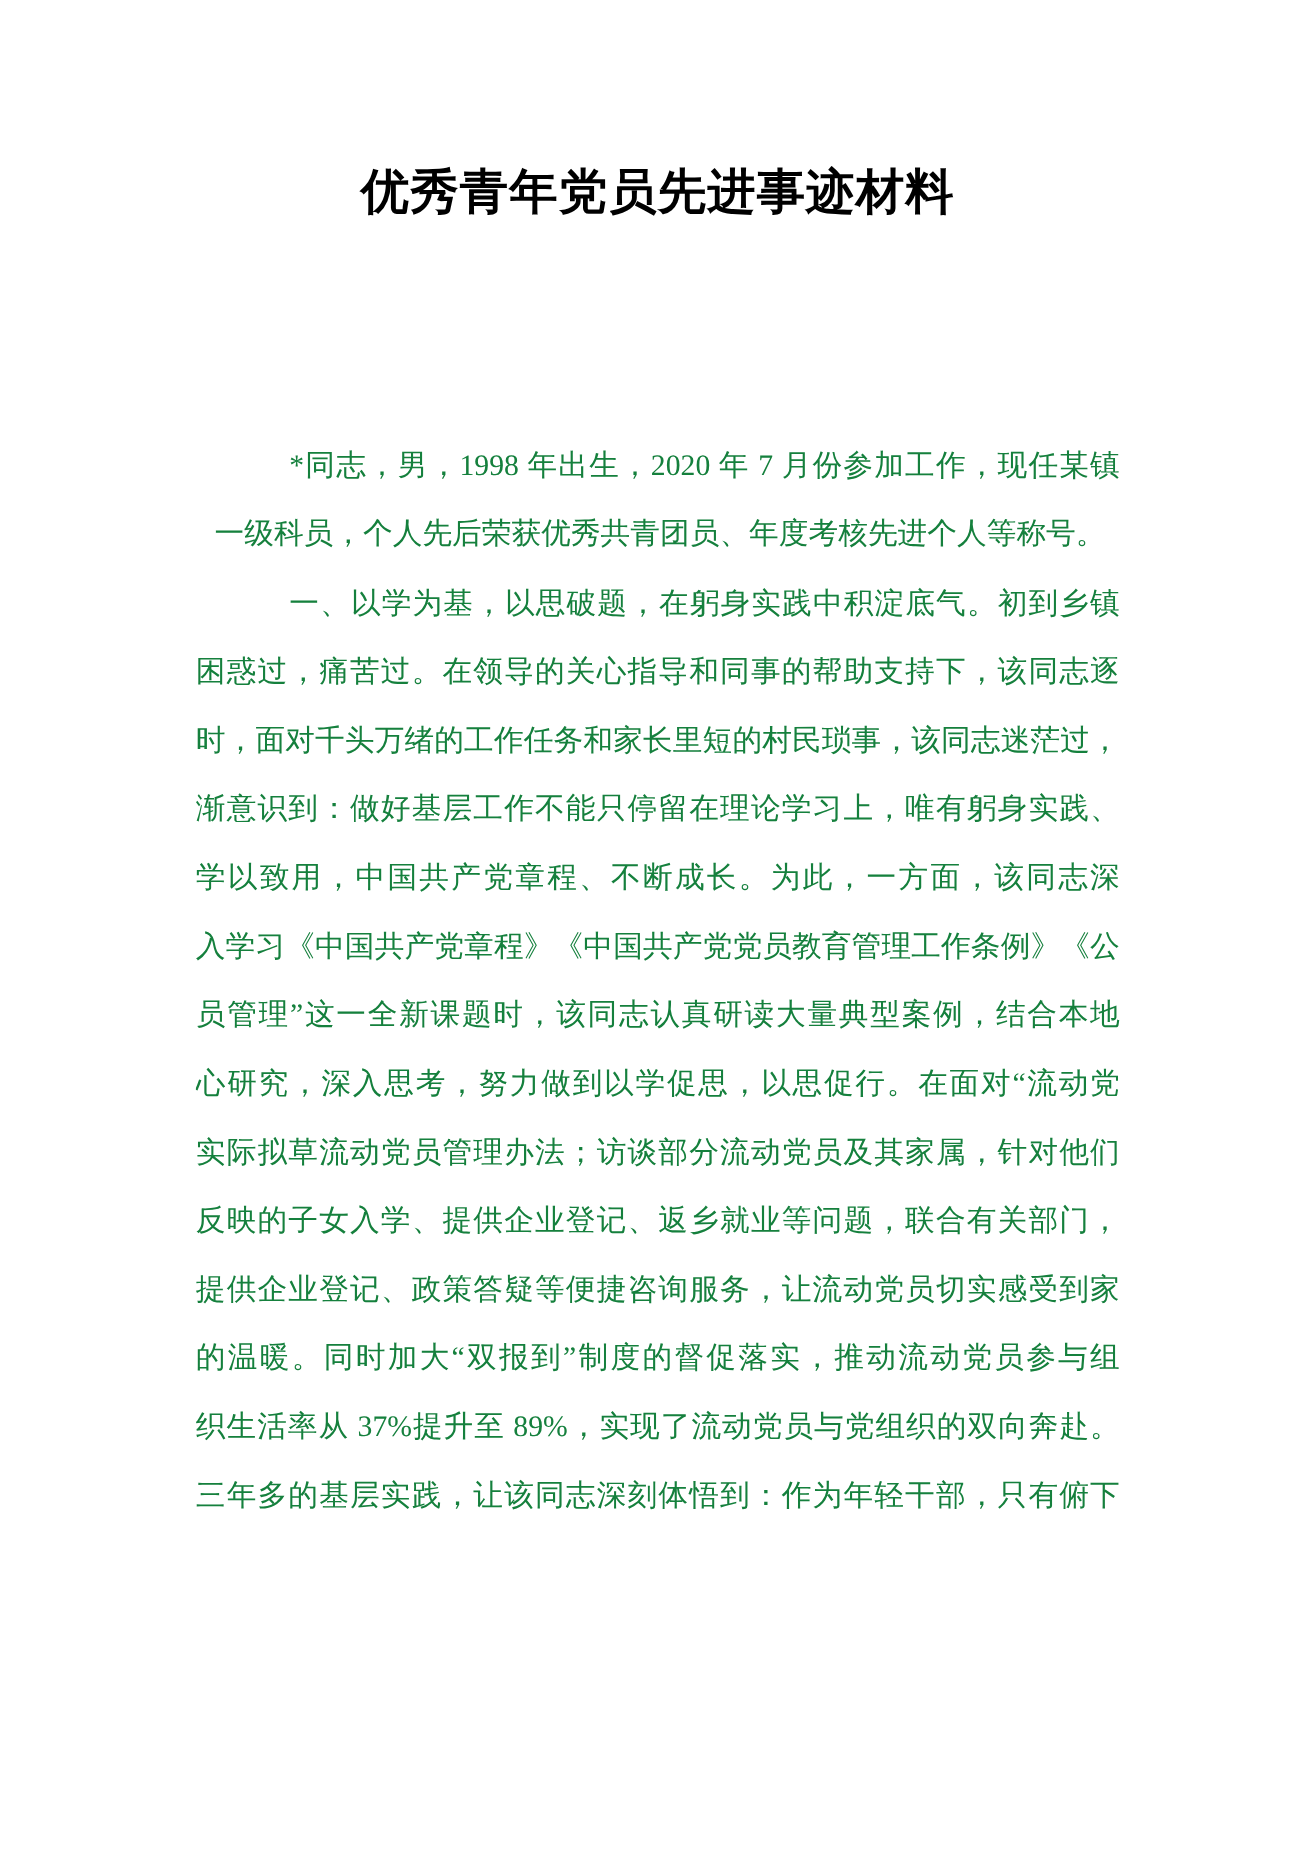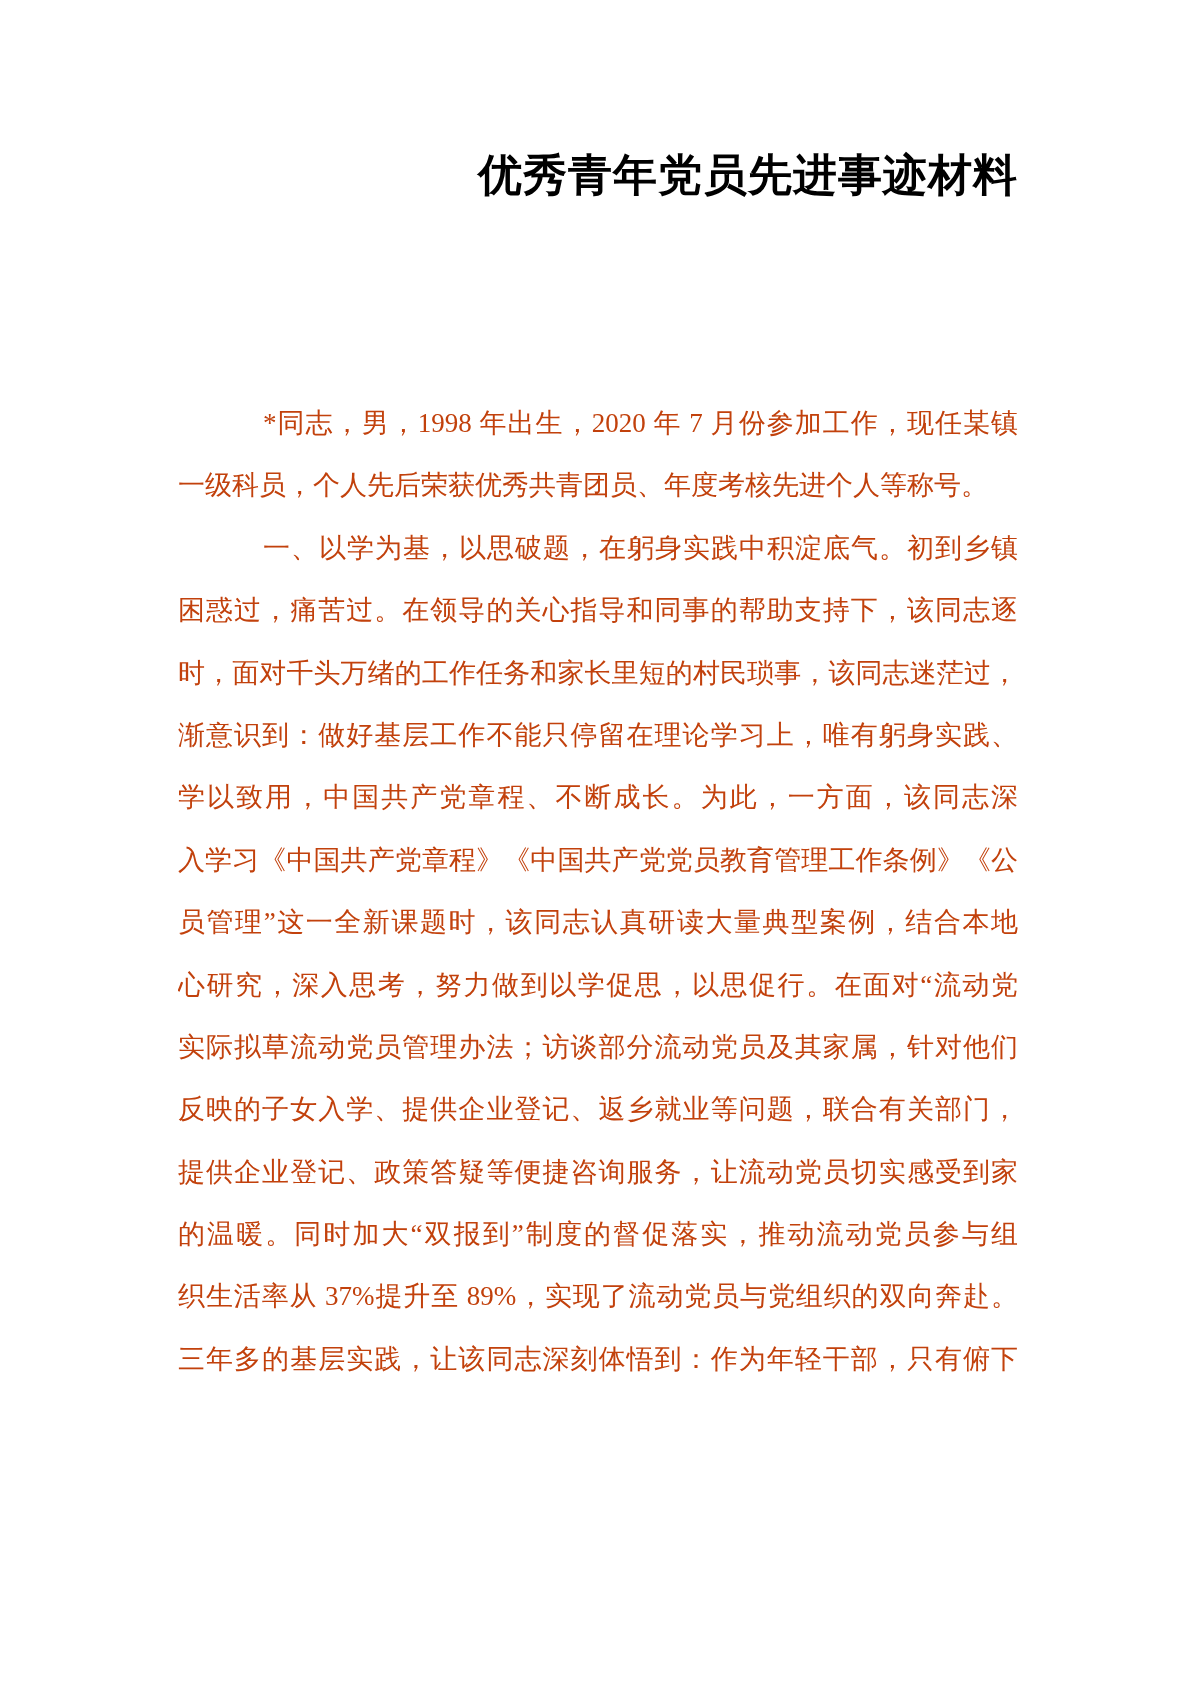--- a/index.html
+++ b/index.html
@@ -17,41 +17,42 @@
     overflow: hidden;
     box-sizing: border-box;
     padding-left: 178px;
     padding-right: 172px;
   }
   .doc-title {
     margin-top: 144px;
     line-height: 62px;
     font-size: 44px;
     font-weight: 700;
-    text-align: right;
+    text-align: center;
     letter-spacing: 1px;
     font-family: "Liberation Sans", "DejaVu Sans", sans-serif;
     color: #000000;
   }
   .doc-body {
     margin-top: 186px;
     font-family: "Liberation Serif", "DejaVu Serif", serif;
     font-size: 27px;
-    color: #c2410c;
+    color: #15803d;
   }
   .line {
     height: 62.4px;
     line-height: 62.4px;
     text-align: justify;
     text-align-last: justify;
     white-space: nowrap;
     overflow: hidden;
   }
   .line.para-end {
     text-align-last: left;
+    margin-left: 17px;
   }
   .line.indent {
     text-indent: 85px;
   }
 </style>
 </head>
 <body>
 
 <div class="page">
 

